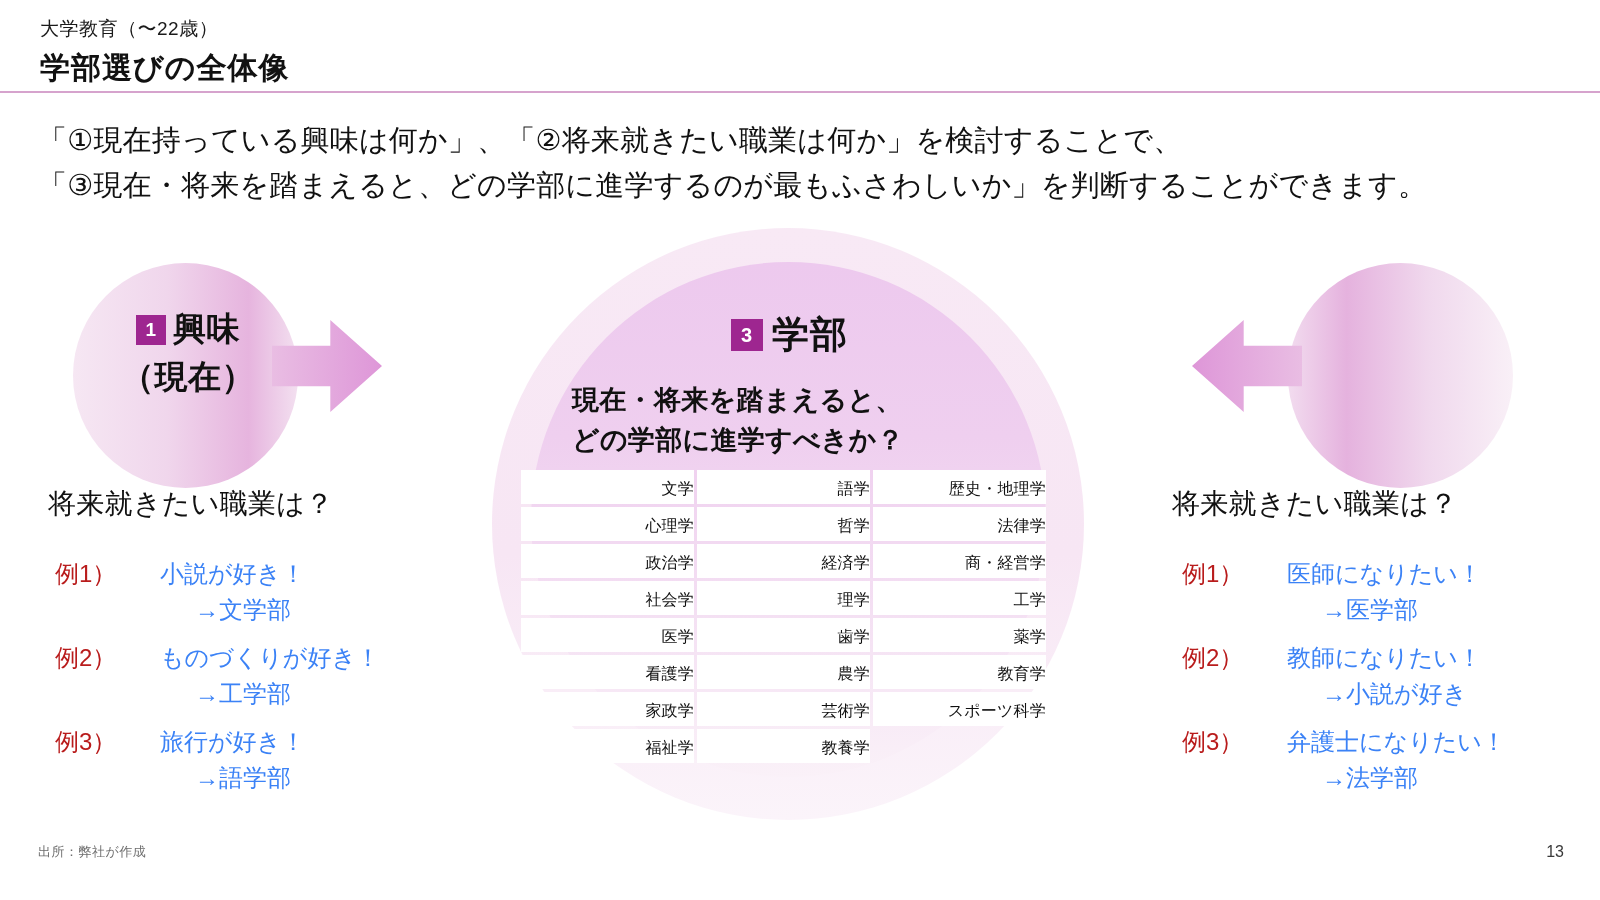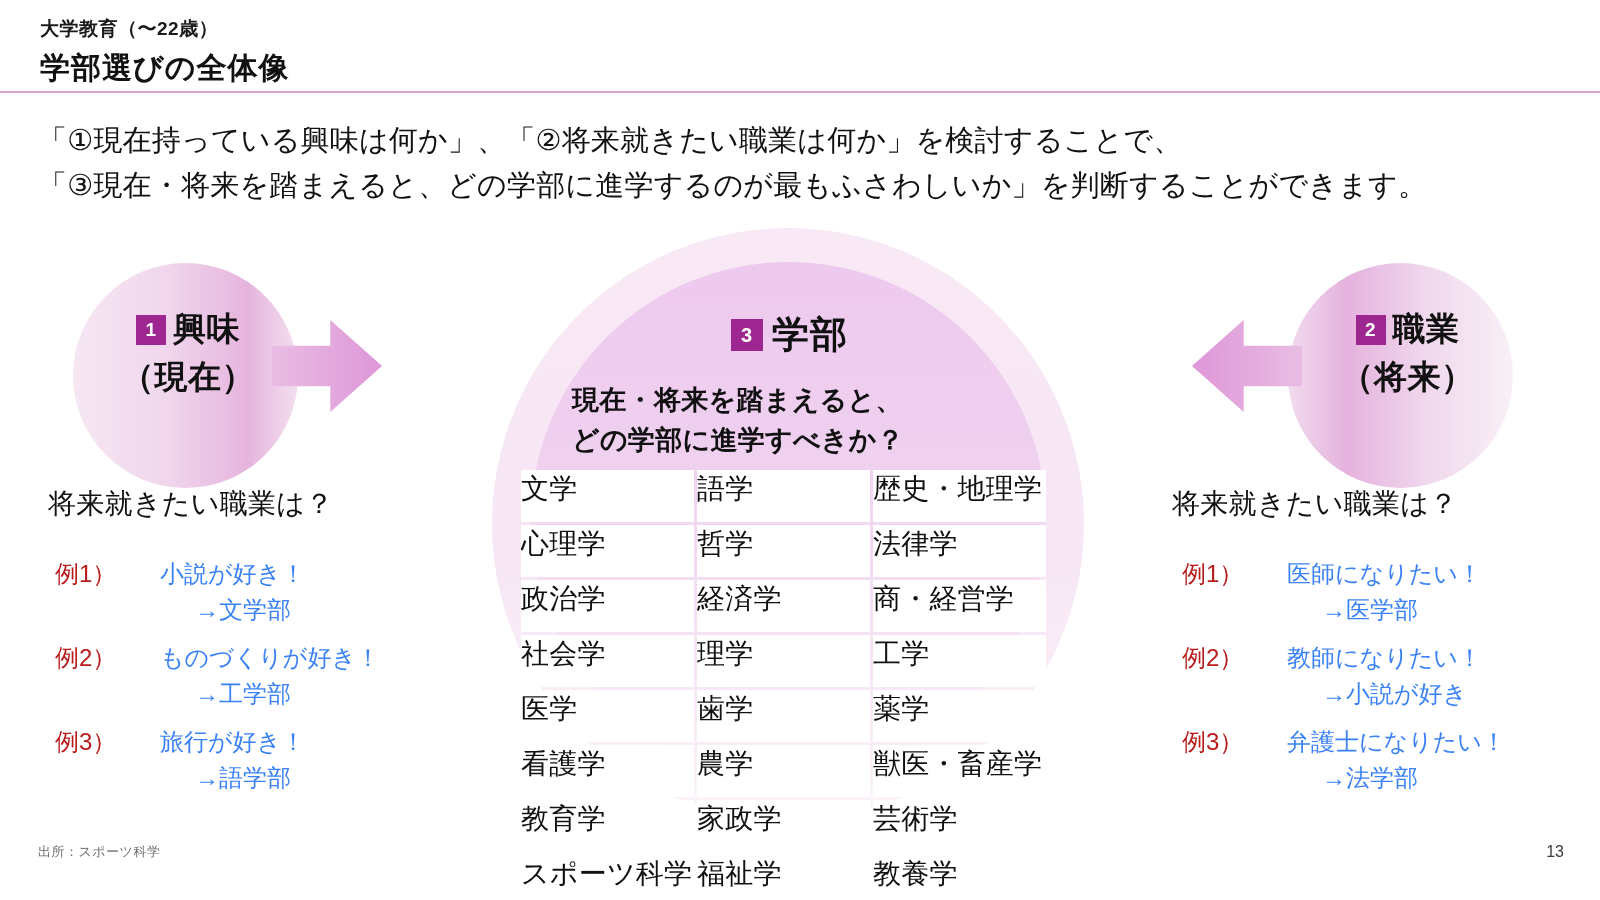--- a/index.html
+++ b/index.html
@@ -18,21 +18,21 @@
     height: 900px;
     background: #ffffff;
   }
 
   
   .eyebrow {
     position: absolute;
     left: 40px;
     top: 16px;
     font-size: 19px;
-    font-weight: bold;
+    font-weight: normal;
     color: #1a1a1a;
     letter-spacing: 0.5px;
   }
   .slide-title {
     position: absolute;
     left: 40px;
     top: 48px;
     font-size: 30px;
     font-weight: bold;
     color: #111111;
@@ -216,24 +216,24 @@
     position: absolute;
     left: 521px;
     top: 470px;
     width: 525px;
     display: grid;
     grid-template-columns: repeat(3, 1fr);
     gap: 3px;
   }
   .faculty-cell {
     background: #ffffff;
-    height: 52px;
+    height: 34px;
     line-height: 38px;
-    text-align: left;
-    font-size: 28px;
+    text-align: right;
+    font-size: 16px;
     color: #111111;
     letter-spacing: 0.2px;
     white-space: nowrap;
     overflow: hidden;
   }
 
   
   .source-note {
     position: absolute;
     left: 38px;
@@ -292,26 +292,20 @@
       <div class="example-label">例3）</div>
       <div class="example-body">
         <div class="main-line">旅行が好き！</div>
         <div class="arrow-line">→語学部</div>
       </div>
     </div>
   </div>
 
   <div class="side-circle right"></div>
   <div class="arrow left-pointing"></div>
-  <div class="side-label right">
-    <div>
-      <span class="badge">2</span><span>職業</span>
-    </div>
-    <div>（将来）</div>
-  </div>
   <div class="side-question right">将来就きたい職業は？</div>
   <div class="examples right">
     <div class="example-row">
       <div class="example-label">例1）</div>
       <div class="example-body">
         <div class="main-line">医師になりたい！</div>
         <div class="arrow-line">→医学部</div>
       </div>
     </div>
     <div class="example-row">
@@ -350,25 +344,24 @@
       <div class="faculty-cell">経済学</div>
       <div class="faculty-cell">商・経営学</div>
       <div class="faculty-cell">社会学</div>
       <div class="faculty-cell">理学</div>
       <div class="faculty-cell">工学</div>
       <div class="faculty-cell">医学</div>
       <div class="faculty-cell">歯学</div>
       <div class="faculty-cell">薬学</div>
       <div class="faculty-cell">看護学</div>
       <div class="faculty-cell">農学</div>
-      <div class="faculty-cell">獣医・畜産学</div>
       <div class="faculty-cell">教育学</div>
       <div class="faculty-cell">家政学</div>
       <div class="faculty-cell">芸術学</div>
       <div class="faculty-cell">スポーツ科学</div>
       <div class="faculty-cell">福祉学</div>
       <div class="faculty-cell">教養学</div>
     </div>
 
-  <div class="source-note">出所：スポーツ科学</div>
+  <div class="source-note">出所：弊社が作成</div>
   <div class="page-number">13</div>
 
 </div>
 
 </body></html>

